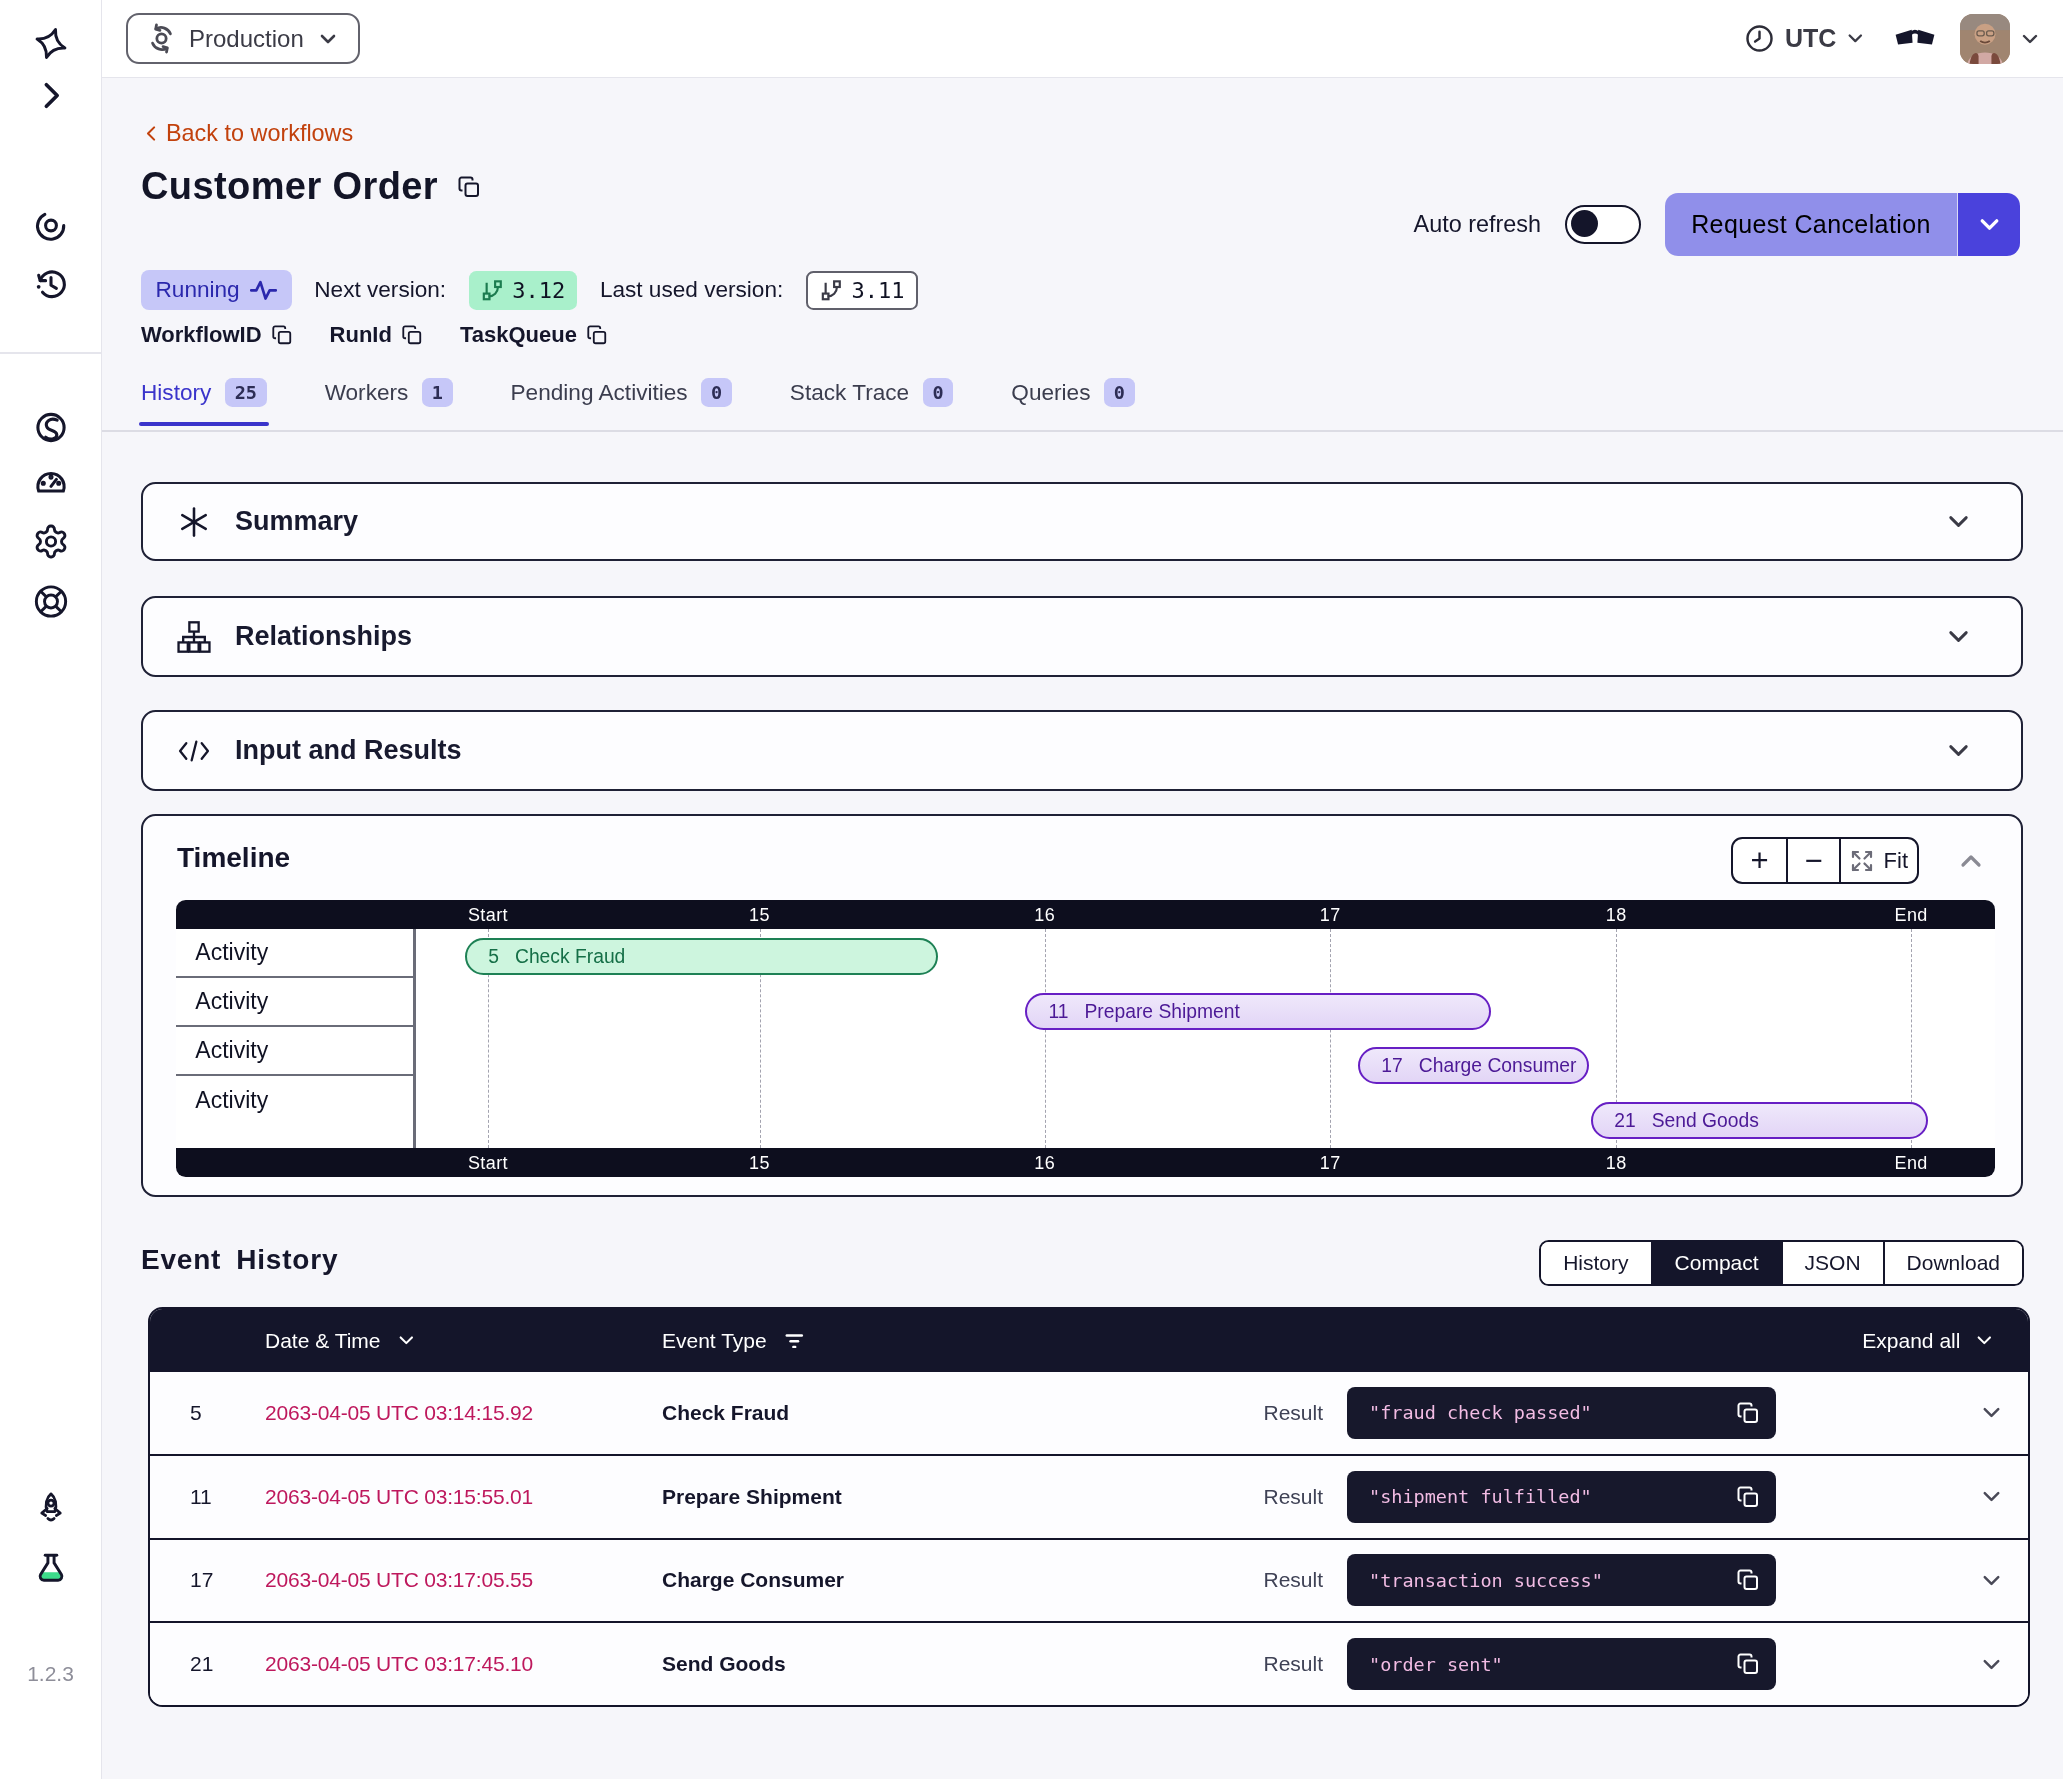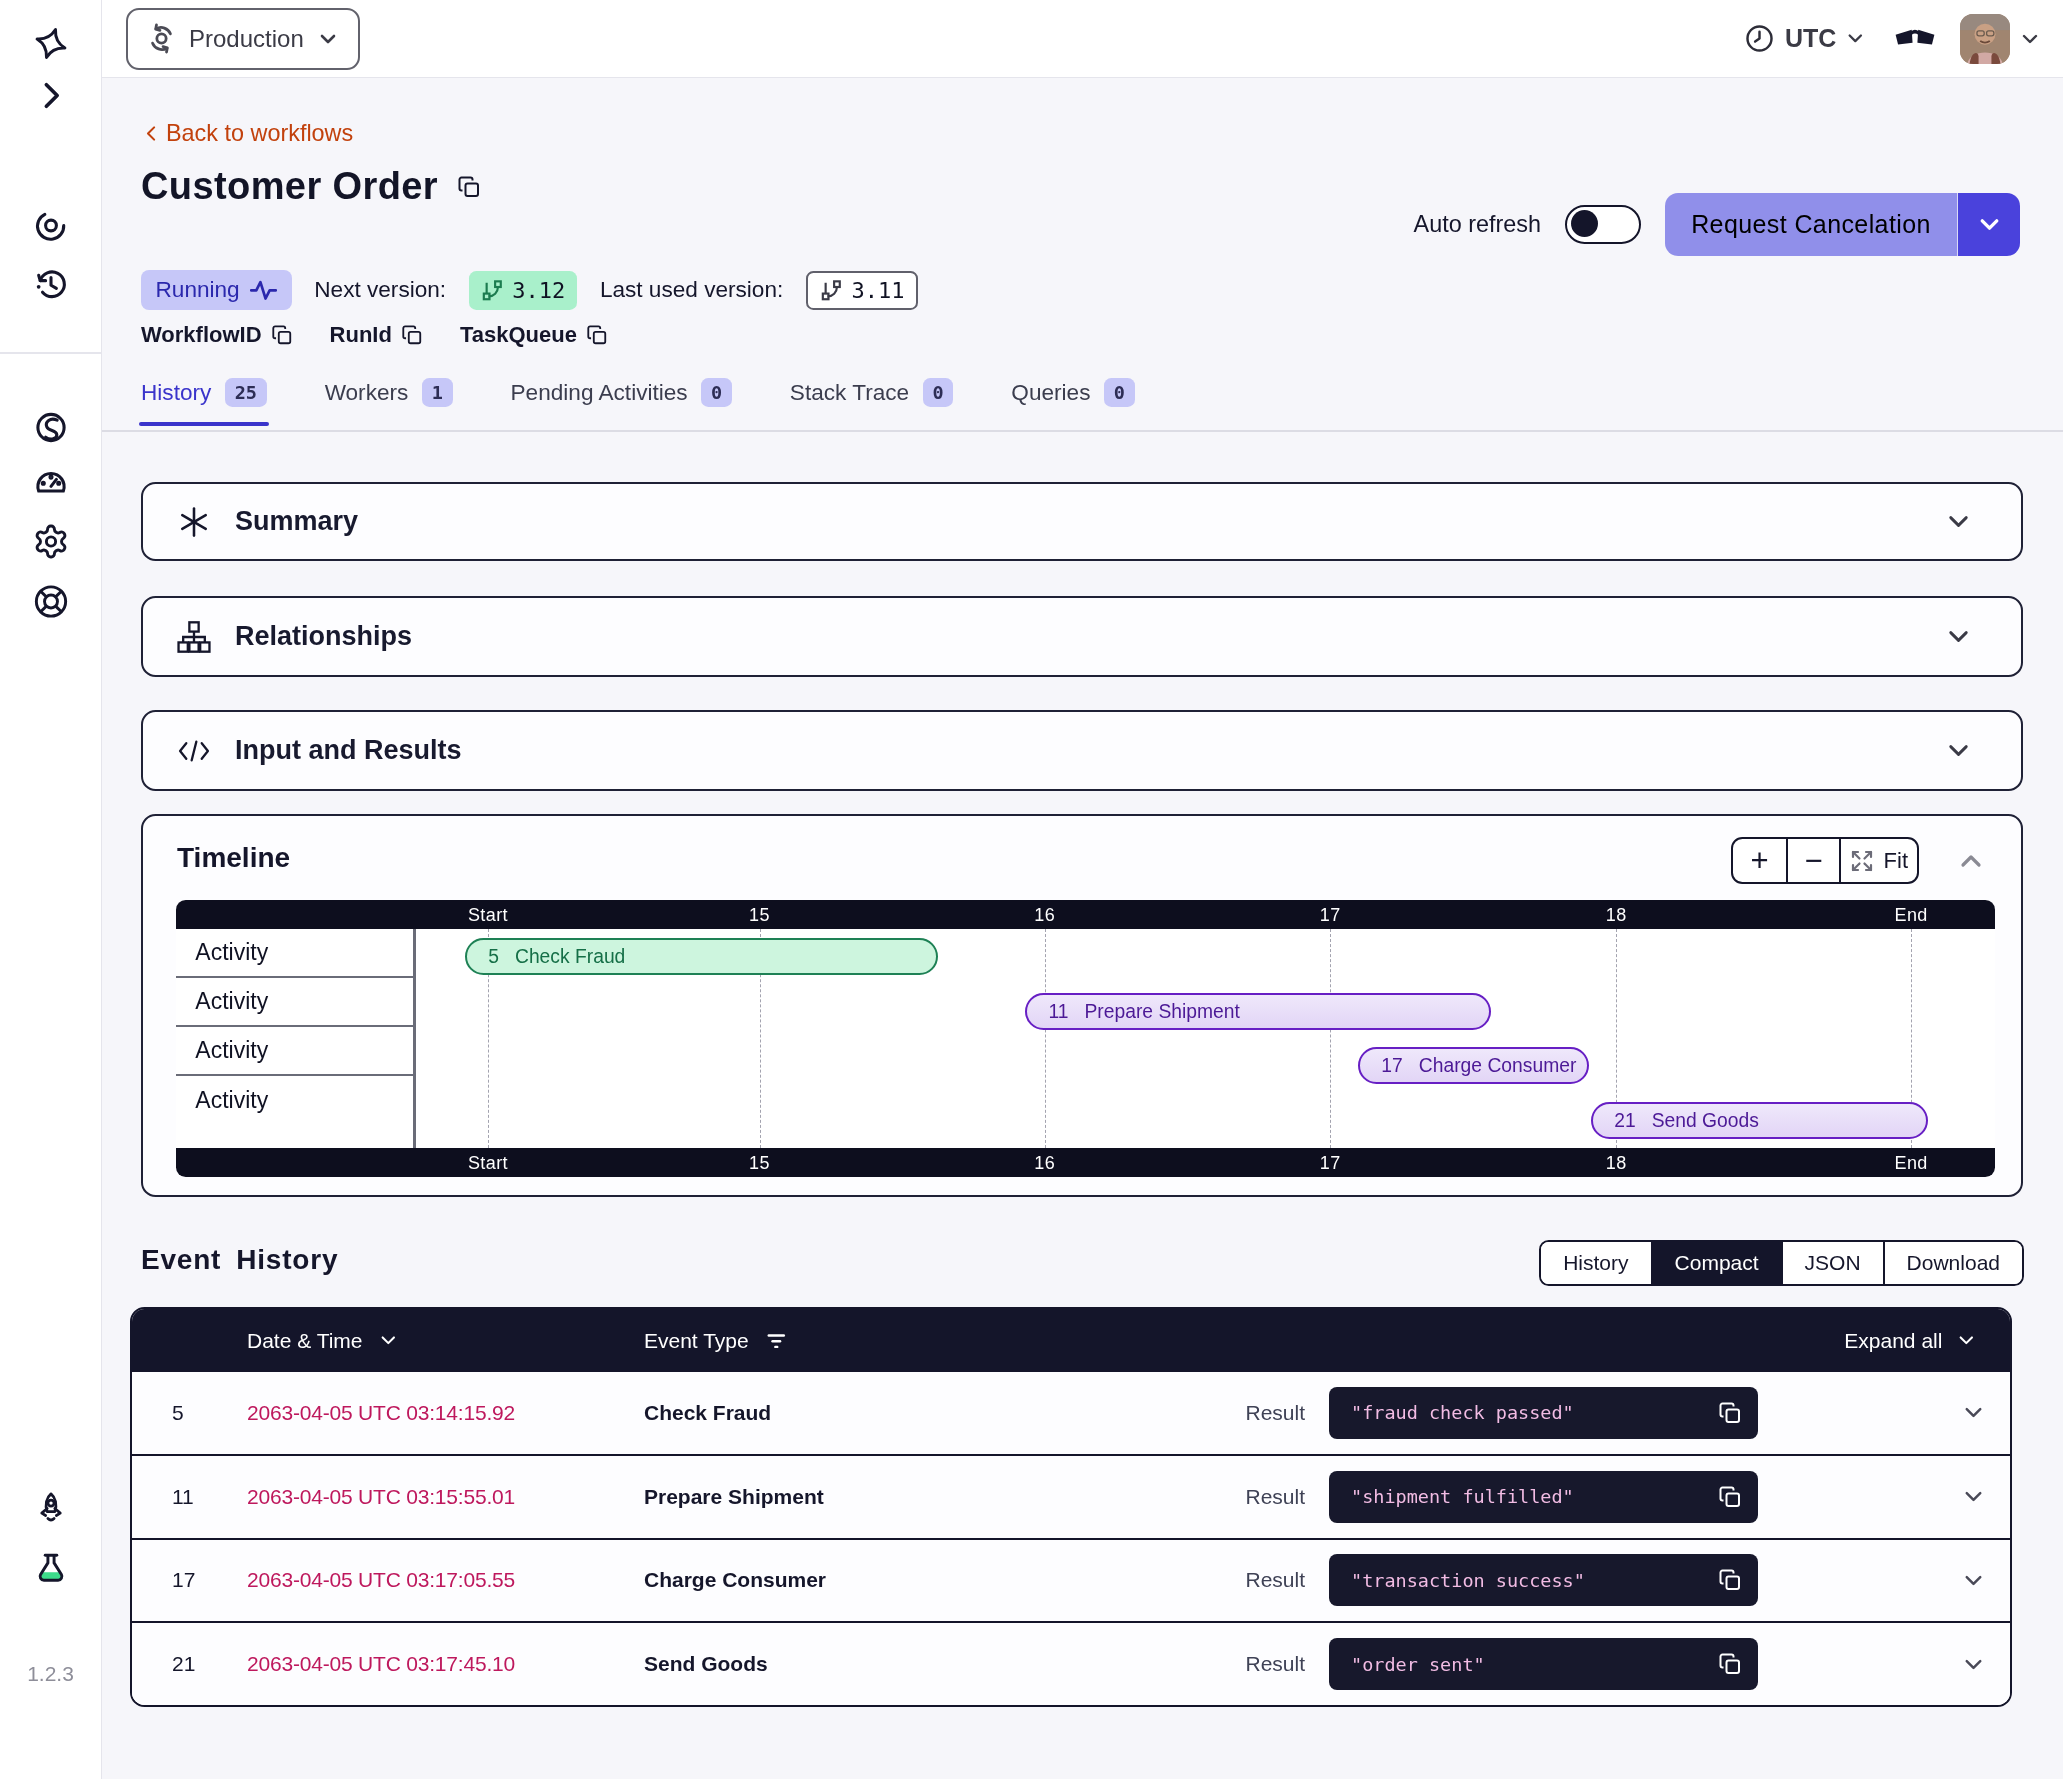--- a/index.html
+++ b/index.html
@@ -9,21 +9,21 @@
 
   
   .sidebar { position:absolute; left:0; top:0; width:102px; height:1780px; background:#fff; border-right:1.6px solid #e5e5ec; z-index:5; }
   .si { position:absolute; left:50%; transform:translateX(-50%); width:37px; height:37px; color:#15162b; }
   .si svg { width:100%; height:100%; }
   .sb-divider { position:absolute; top:352px; left:0; width:100%; height:1.6px; background:#e5e5ec; }
   .sb-version { position:absolute; top:1662px; left:0; width:100%; text-align:center; color:#8e8e99; font-size:21px; }
 
   
   .topbar { position:absolute; left:102px; top:0; width:1961px; height:78px; background:#fff; border-bottom:1.6px solid #e5e5ec; display:flex; align-items:center; }
-  .prod-btn { margin-left:24px; height:62px; border:2px solid #62626c; border-radius:13px; display:flex; align-items:center; gap:12px; padding:0 18px; color:#3b3b46; font-size:24px; background:#fff; }
+  .prod-btn { margin-left:24px; height:51px; border:2px solid #62626c; border-radius:13px; display:flex; align-items:center; gap:12px; padding:0 18px; color:#3b3b46; font-size:24px; background:#fff; }
   .prod-btn .cyc { width:31px; height:31px; color:#4b4b55; }
   .chev { color:#3b3b46; }
   .tb-right { margin-left:auto; display:flex; align-items:center; margin-right:21px; }
   .tb-clock { width:31px; height:31px; color:#2d2d38; }
   .tb-tz { font-size:25px; font-weight:600; color:#3b3b45; margin:0 8px 0 9.7px; }
   .tb-glasses { width:42px; height:27px; margin:0 24px 0 27px; color:#15162b; }
   .avatar { width:50px; height:50px; border-radius:13px; overflow:hidden; background:#a98c77; }
   .tb-caret { width:24px; height:24px; margin-left:8px; color:#3b3b45; }
 
   
@@ -96,21 +96,21 @@
   .bar-green { background:#cdf5de; border:2.8px solid #1e8155; color:#156f47; }
   .bar-purple { background:linear-gradient(180deg,#efe8fb,#e2d5f6); border:2.8px solid #671fc4; color:#4c1996; }
 
   
   .eh-title { position:absolute; left:39px; top:1166px; font-size:28px; font-weight:600; color:#15162b; letter-spacing:0.8px; word-spacing:6.4px; }
   .view-group { position:absolute; top:1162px; right:39px; height:46px; border:2.4px solid #14152a; border-radius:9.7px; overflow:hidden; display:flex; background:#fff; }
   .view-btn { display:flex; align-items:center; justify-content:center; font-size:21px; padding:0 22px; color:#15162b; cursor:pointer; background:#fff; }
   .view-btn + .view-btn { border-left:2.4px solid #14152a; }
   .view-btn.active { background:#14152a; color:#fff; }
 
-  .eh-table { position:absolute; left:28px; top:1229px; width:1882px; height:400px; border:2.8px solid #14152a; border-radius:14.5px; background:#fdfdff; overflow:hidden; display:flex; flex-direction:column; }
+  .eh-table { position:absolute; left:46px; top:1229px; width:1882px; height:400px; border:2.8px solid #14152a; border-radius:14.5px; background:#fdfdff; overflow:hidden; display:flex; flex-direction:column; }
   .eh-header { height:63px; flex:0 0 auto; background:#14152a; color:#fff; display:flex; align-items:center; padding:0 32px 0 40px; font-size:21px; font-weight:500; }
   .eh-header .sp { width:75px; }
   .hdr-date { width:397px; display:flex; align-items:center; gap:14.5px; }
   .hdr-type { flex:1; display:flex; align-items:center; gap:16px; }
   .hdr-expand { display:flex; align-items:center; gap:13px; cursor:pointer; }
   .eh-header svg { width:22.6px; height:22.6px; }
 
   .eh-row { flex:1; display:flex; align-items:center; padding-left:40px; background:#fdfdff; font-size:21px; }
   .eh-row + .eh-row { border-top:2.4px solid #14152a; }
   .cell-id { width:75px; color:#15162b; }

